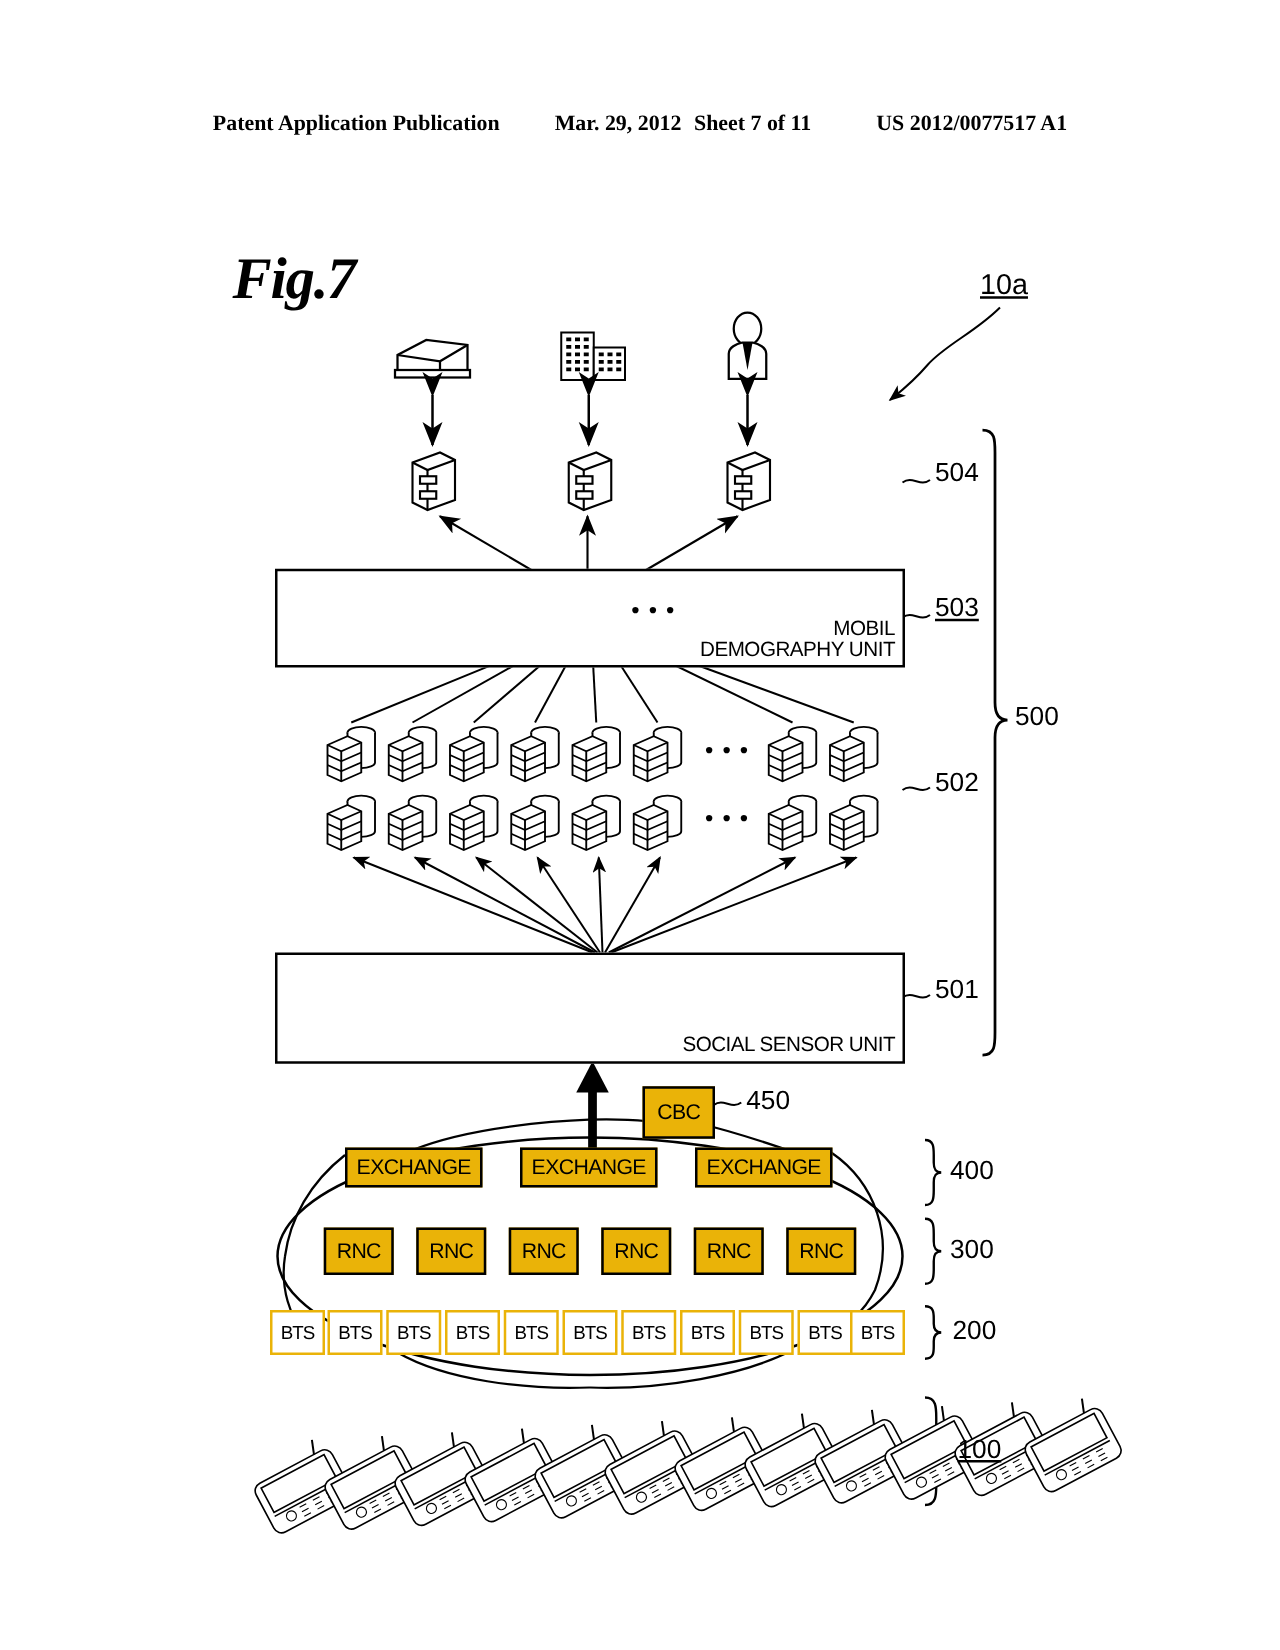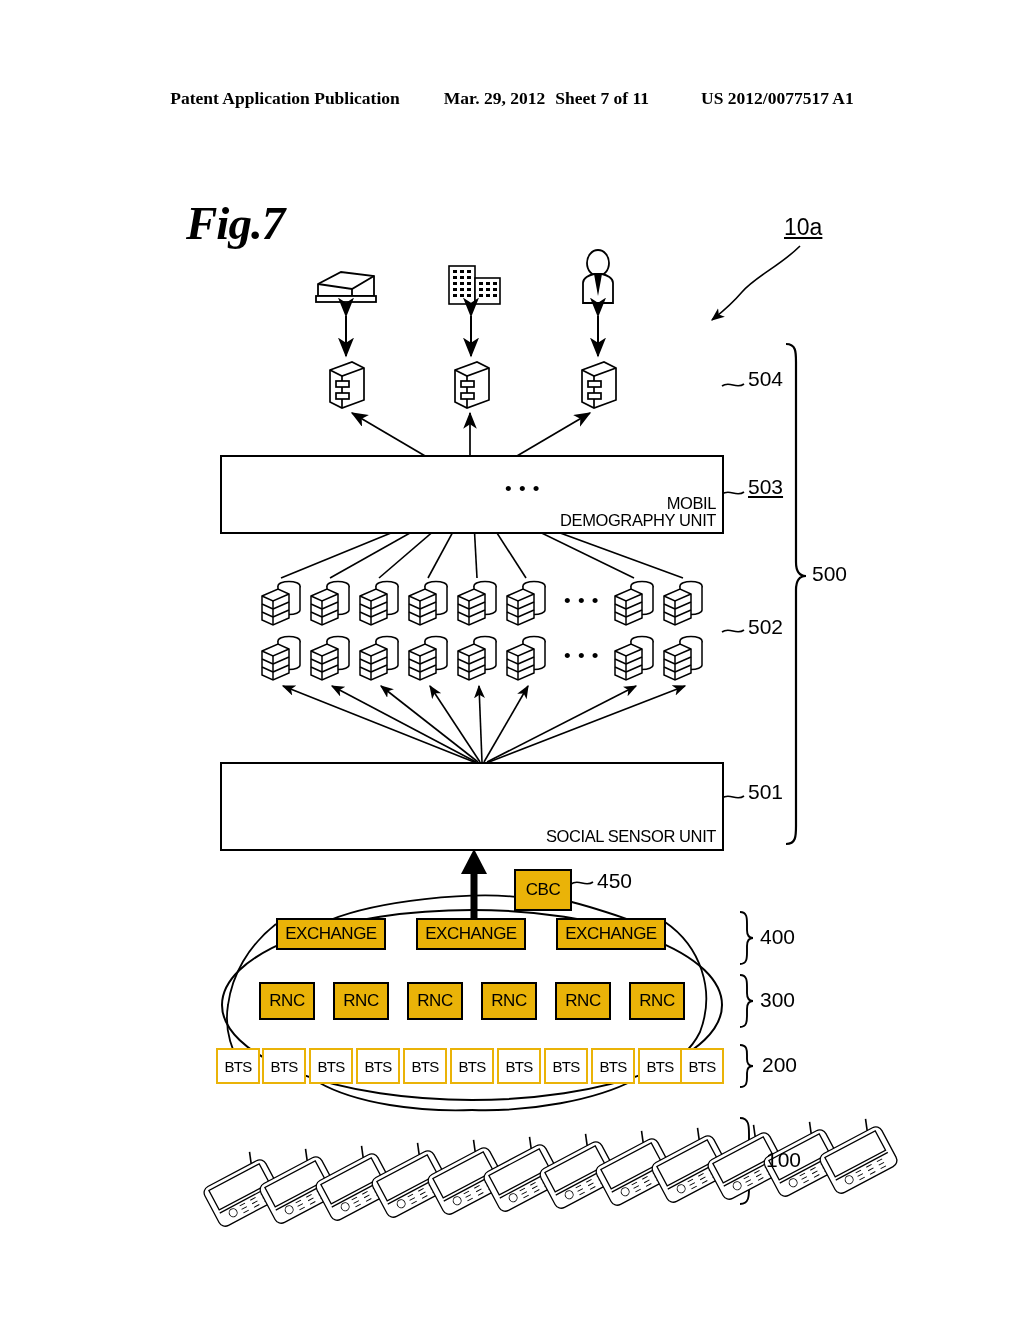--- a/index.html
+++ b/index.html
@@ -579,15 +579,15 @@
   <div class="btsbox" style="left:356px;top:1048px;width:44px;height:36px;">BTS</div>
   <div class="btsbox" style="left:403px;top:1048px;width:44px;height:36px;">BTS</div>
   <div class="btsbox" style="left:450px;top:1048px;width:44px;height:36px;">BTS</div>
   <div class="btsbox" style="left:497px;top:1048px;width:44px;height:36px;">BTS</div>
   <div class="btsbox" style="left:544px;top:1048px;width:44px;height:36px;">BTS</div>
   <div class="btsbox" style="left:591px;top:1048px;width:44px;height:36px;">BTS</div>
   <div class="btsbox" style="left:638px;top:1048px;width:44px;height:36px;">BTS</div>
   <div class="btsbox" style="left:680px;top:1048px;width:44px;height:36px;">BTS</div>
   <div class="reflabel" style="left:762px;top:1053px;">200</div>
 
-  <div class="reflabel" style="left:766px;top:1148px;">100</div>
+  <div class="reflabel" style="left:766px;top:1148px;text-decoration:underline;">100</div>
 
 </div>
 
 </body></html>

